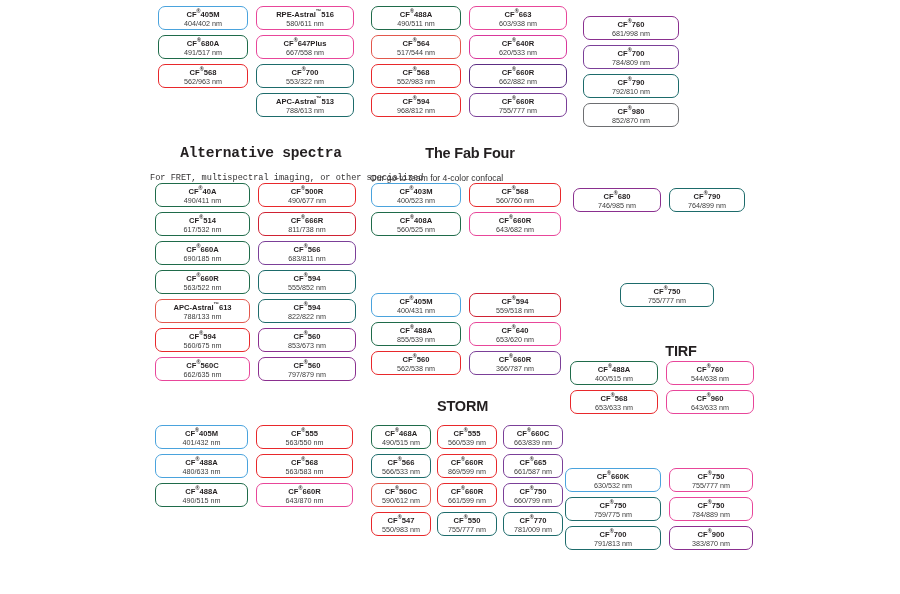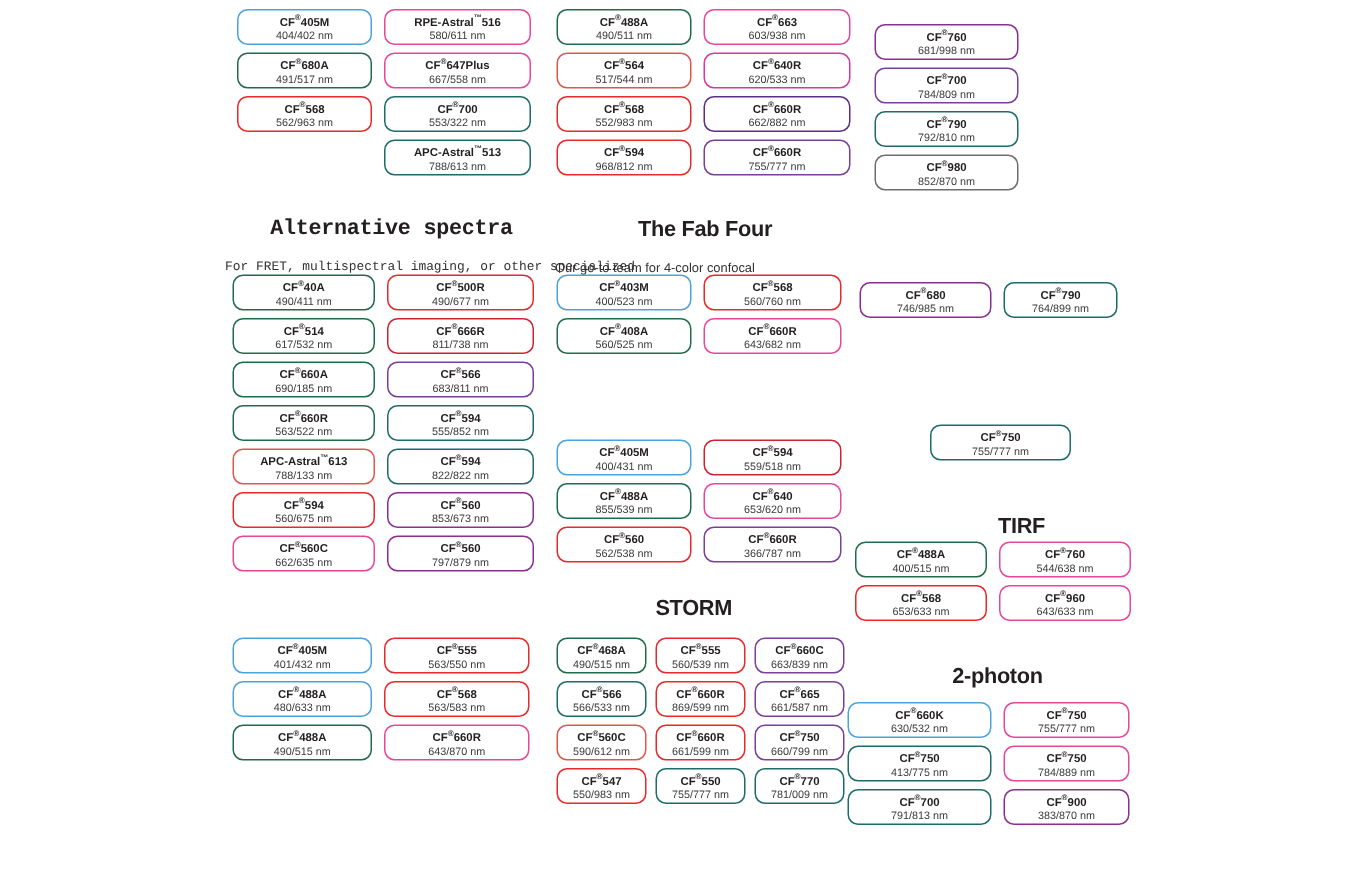--- a/index.html
+++ b/index.html
@@ -460,33 +460,30 @@
             <div class="nm-val">660/799 nm</div>
           </div>
           <div class="chip" style="border-color: rgb(29, 107, 107);">
             <div class="nm-name">CF<sup>®</sup>770</div>
             <div class="nm-val">781/009 nm</div>
           </div>
         </div>
     </div>
   </div>
 
-  <div class="block" style="left:580px; top:443px; width:170px;">
-    <div class="sec-title">2-photon</div>
-  </div>
   <div class="block" style="left:565px; top:468px;">
     <div style="display:flex; gap:8px; align-items:flex-start;">
       <div class="col" style="width:96px;">
           <div class="chip" style="border-color: rgb(74, 163, 221);">
             <div class="nm-name">CF<sup>®</sup>660K</div>
             <div class="nm-val">630/532 nm</div>
           </div>
           <div class="chip" style="border-color: rgb(29, 107, 107);">
             <div class="nm-name">CF<sup>®</sup>750</div>
-            <div class="nm-val">413/775 nm</div>
+            <div class="nm-val">759/775 nm</div>
           </div>
           <div class="chip" style="border-color: rgb(29, 107, 107);">
             <div class="nm-name">CF<sup>®</sup>700</div>
             <div class="nm-val">791/813 nm</div>
           </div>
         </div>
       <div class="col" style="width:84px;">
           <div class="chip" style="border-color: rgb(232, 70, 154);">
             <div class="nm-name">CF<sup>®</sup>750</div>
             <div class="nm-val">755/777 nm</div>

